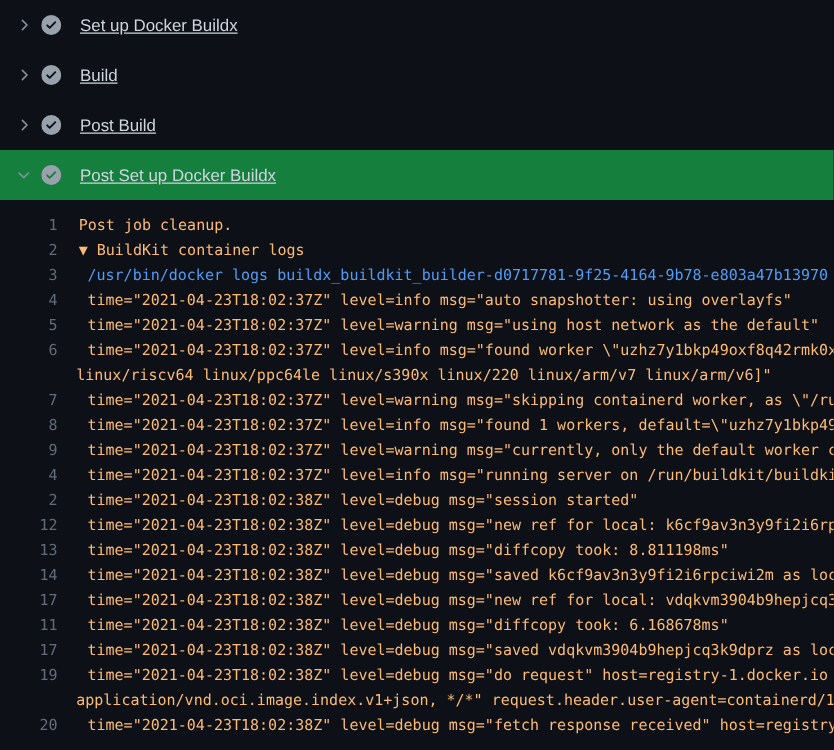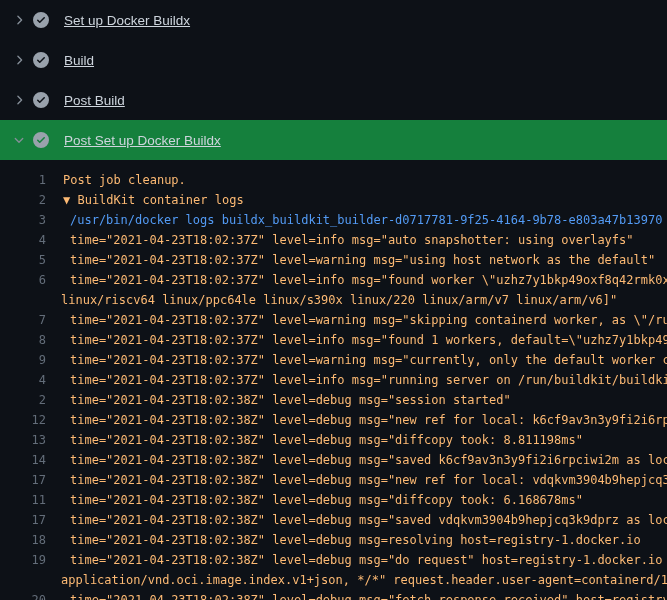--- a/index.html
+++ b/index.html
@@ -221,24 +221,20 @@
   <div class="lrow child">
     <span class="lnum">11</span>
     <span class="ltxt">time="2021-04-23T18:02:38Z" level=debug msg="diffcopy took: 6.168678ms"</span>
   </div>
 
   <div class="lrow child">
     <span class="lnum">17</span>
     <span class="ltxt">time="2021-04-23T18:02:38Z" level=debug msg="saved vdqkvm3904b9hepjcq3k9dprz as loca</span>
   </div>
 
-  <div class="lrow child">
-    <span class="lnum">18</span>
-    <span class="ltxt">time="2021-04-23T18:02:38Z" level=debug msg=resolving host=registry-1.docker.io</span>
-  </div>
 
   <div class="lrow child">
     <span class="lnum">19</span>
     <span class="ltxt">time="2021-04-23T18:02:38Z" level=debug msg="do request" host=registry-1.docker.io r</span>
   </div>
 
   <div class="lrow cont">
     <span class="lnum"></span>
     <span class="ltxt">application/vnd.oci.image.index.v1+json, */*" request.header.user-agent=containerd/1.4</span>
   </div>

